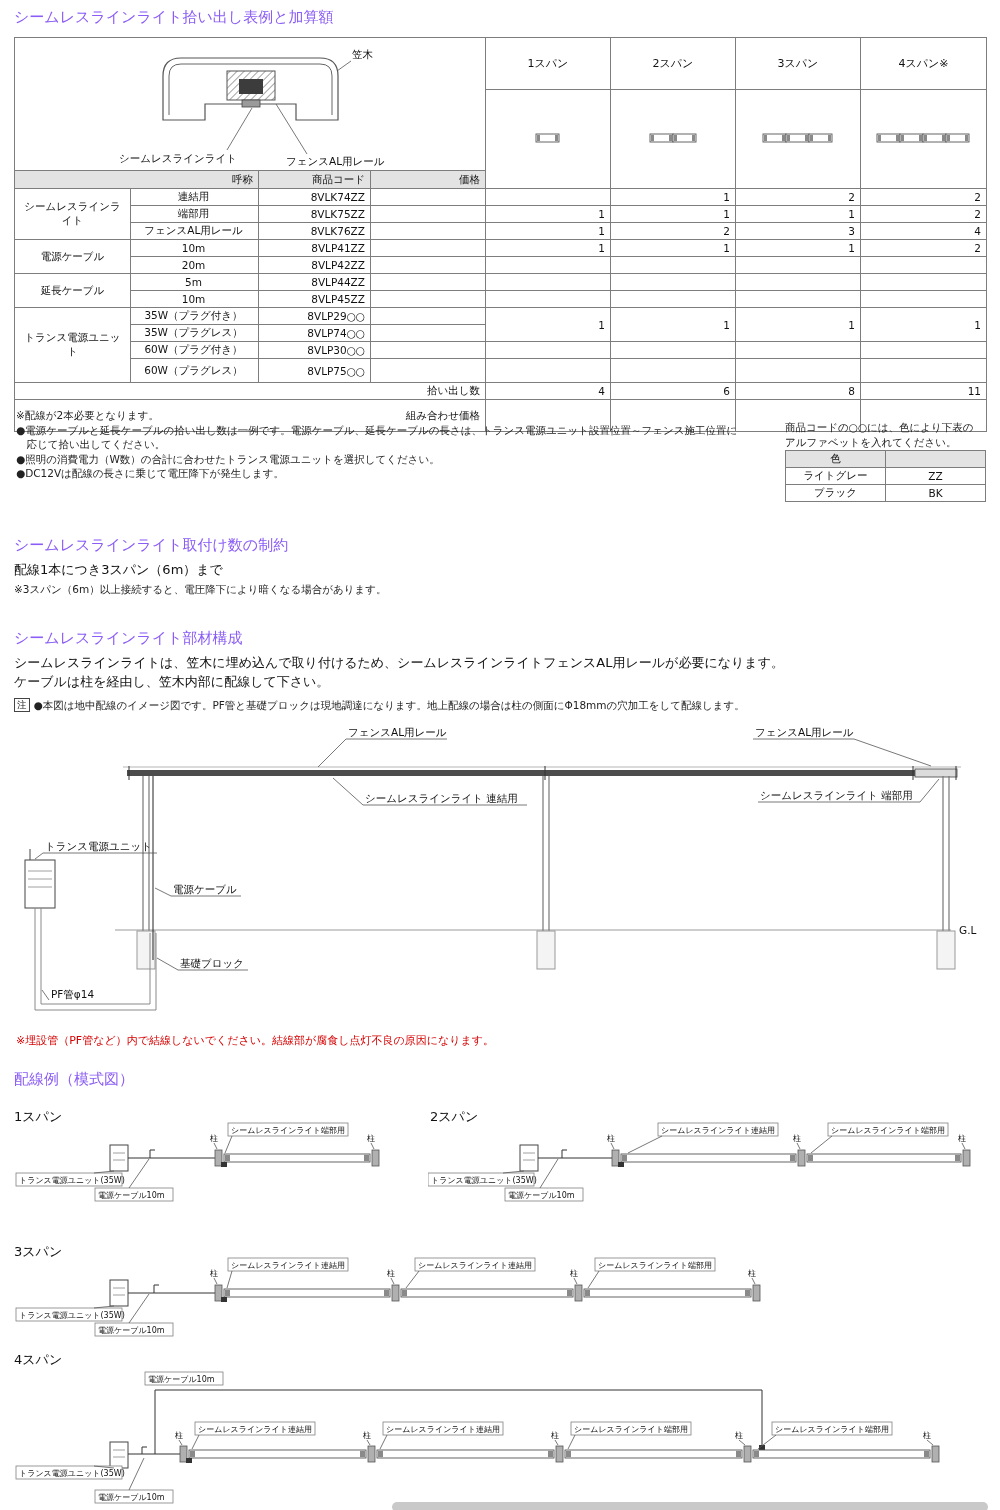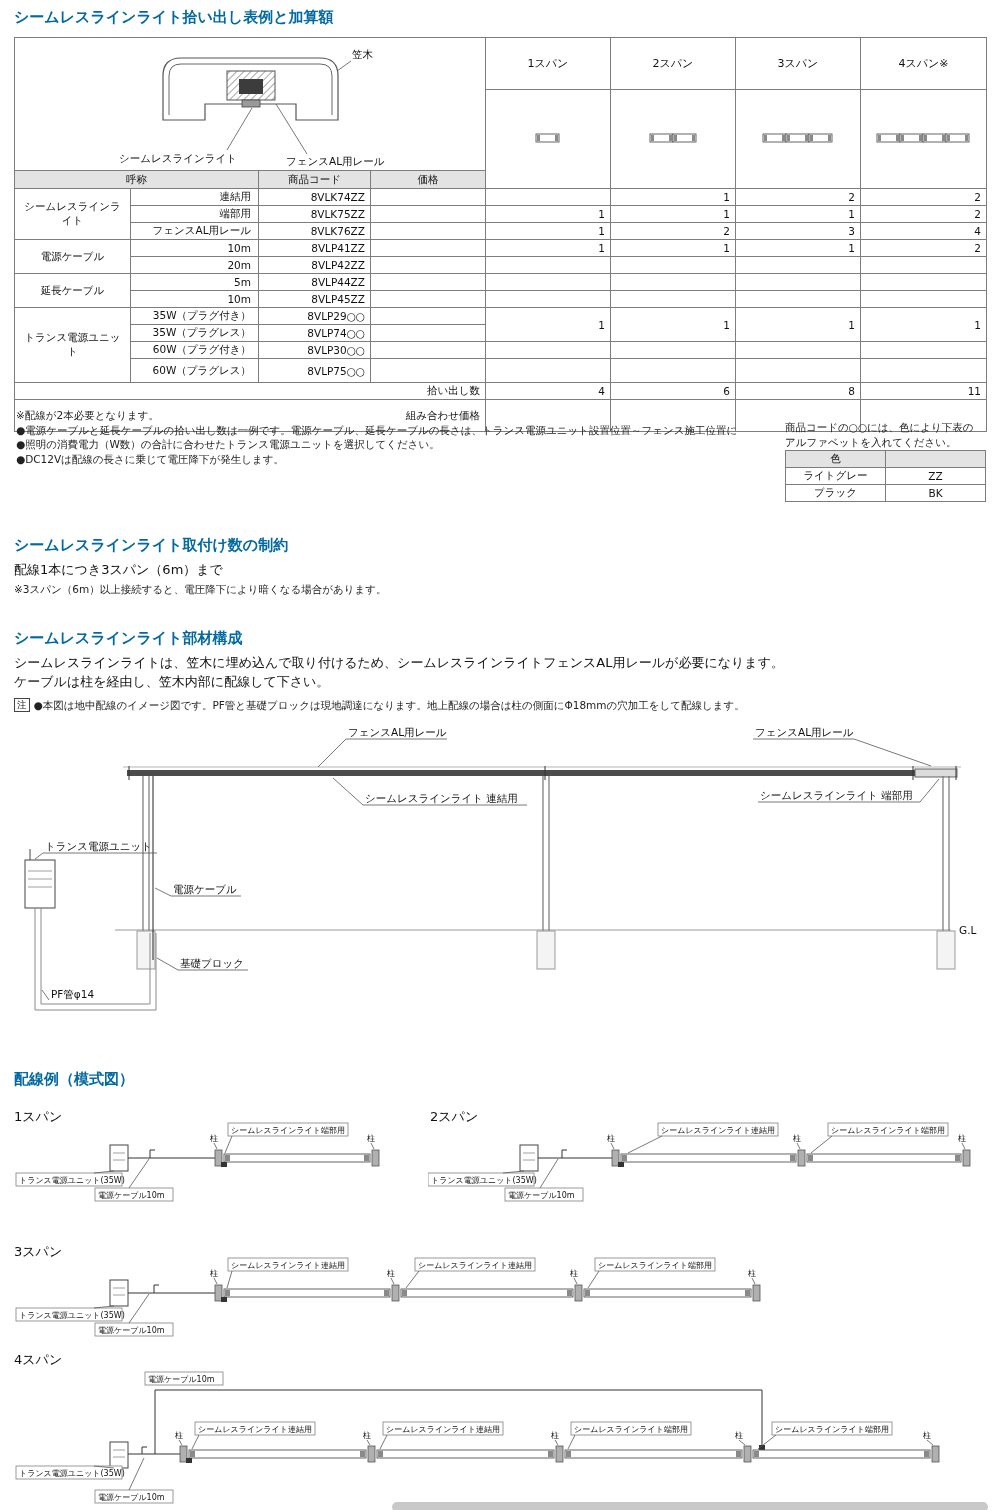--- a/index.html
+++ b/index.html
@@ -1,31 +1,31 @@
 <!DOCTYPE html>
 <html><head>
 <meta charset="utf-8">
 <style>
 *{margin:0;padding:0;box-sizing:border-box}
 html,body{background:#fff}
 .page{position:relative;width:1000px;height:1510px;background:#fff;color:#111;
   font-family:"DejaVu Sans","Liberation Sans",sans-serif;font-size:11px;overflow:hidden}
 .abs{position:absolute}
-.h1{font-size:15px;font-weight:bold;color:#0369a1;white-space:nowrap}
+.h1{font-size:15px;font-weight:normal;color:#8b5cf6;white-space:nowrap}
 .body13{font-size:13px;white-space:nowrap}
 .note{font-size:10.5px;line-height:14.5px;color:#222;white-space:nowrap}
 .warn{font-size:11px;color:#d60000;white-space:nowrap}
 .chu{display:inline-block;border:1px solid #444;font-size:9.5px;line-height:12px;padding:0 2px;margin-right:4px;vertical-align:1px}
 table{border-collapse:collapse;table-layout:fixed}
 .mt{width:972px}
 .mt td{border:1px solid #7d7d7d;font-size:10.5px;padding:0 5px;vertical-align:middle;overflow:hidden}
 .mt .sh{text-align:center;font-size:11px}
-.mt .hd{background:#e3e3e3;text-align:center}
+.mt .hd{background:#e3e3e3;text-align:right}
 .mt .grp{text-align:center}
-.mt .nm{text-align:right;padding-right:7px}
+.mt .nm{text-align:center;padding-right:7px}
 .mt .cd,.mt .sv,.mt .tl{text-align:right}
 .mt .icoc{text-align:center;vertical-align:middle;padding:0}
 .mt .diagc{padding:0;vertical-align:top}
 .ct{width:200px}
 .ct td{border:1px solid #7d7d7d;font-size:10.5px;height:17px;text-align:center}
 .ct .hd{background:#e3e3e3}
 svg text{font-family:"DejaVu Sans","Liberation Sans",sans-serif;fill:#111}
 .dlb{font-size:10.5px}
 .dtitle{font-size:13px}
 .slb{font-size:8px}
@@ -257,20 +257,21 @@
       <td></td>
       <td></td>
       <td></td>
     </tr>
     </tbody>
   </table>
 
   <div class="abs" style="left:16px;top:408px">
     <div class="note">※配線が2本必要となります。</div>
     <div class="note">●電源ケーブルと延長ケーブルの拾い出し数は一例です。電源ケーブル、延長ケーブルの長さは、トランス電源ユニット設置位置～フェンス施工位置に</div>
+    <div class="note">　応じて拾い出してください。</div>
     <div class="note">●照明の消費電力（W数）の合計に合わせたトランス電源ユニットを選択してください。</div>
     <div class="note">●DC12Vは配線の長さに乗じて電圧降下が発生します。</div>
   </div>
 
   <div class="abs" style="left:785px;top:420px">
     <div class="note">商品コードの○○には、色により下表の</div>
     <div class="note">アルファベットを入れてください。</div>
   </div>
 
   <table class="ct abs" style="left:785px;top:450px">
@@ -366,20 +367,21 @@
       <line x1="156" y1="178" x2="140" y2="170" class="ldr"></line>
       <text x="165" y="249" class="dlb">基礎ブロック</text>
       <line x1="163" y1="252" x2="233" y2="252" class="ldr"></line>
       <line x1="163" y1="252" x2="142" y2="240" class="ldr"></line>
       <text x="36" y="280" class="dlb">PF管φ14</text>
       <line x1="34" y1="282" x2="27" y2="272" class="ldr"></line>
       <text x="944" y="216" class="dlb">G.L</text>
     </g>
   </svg>
 
+  <div class="warn abs" style="left:16px;top:1033px">※埋設管（PF管など）内で結線しないでください。結線部が腐食し点灯不良の原因になります。</div>
 
   <div class="h1 abs" style="left:14px;top:1070px">配線例（模式図）</div>
 
   <svg class="abs" style="left:14px;top:1103px" width="420" height="102" viewBox="0 0 420 102">
     <text x="0" y="18" class="dtitle">1スパン</text>
     <g>
       <rect x="96" y="42" width="18" height="26" class="tfbox"></rect>
       <line x1="99" y1="50" x2="111" y2="50" class="tfline"></line>
         <line x1="99" y1="57" x2="111" y2="57" class="tfline"></line>
     </g>

